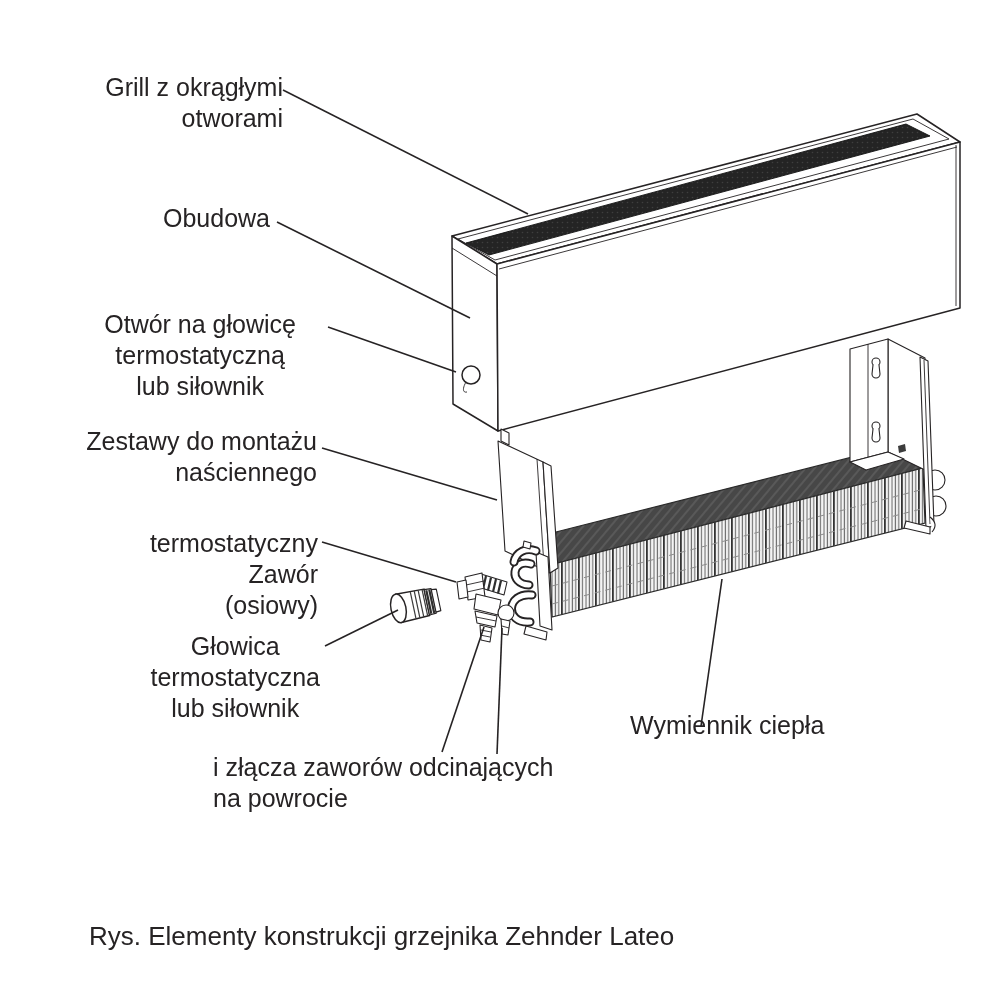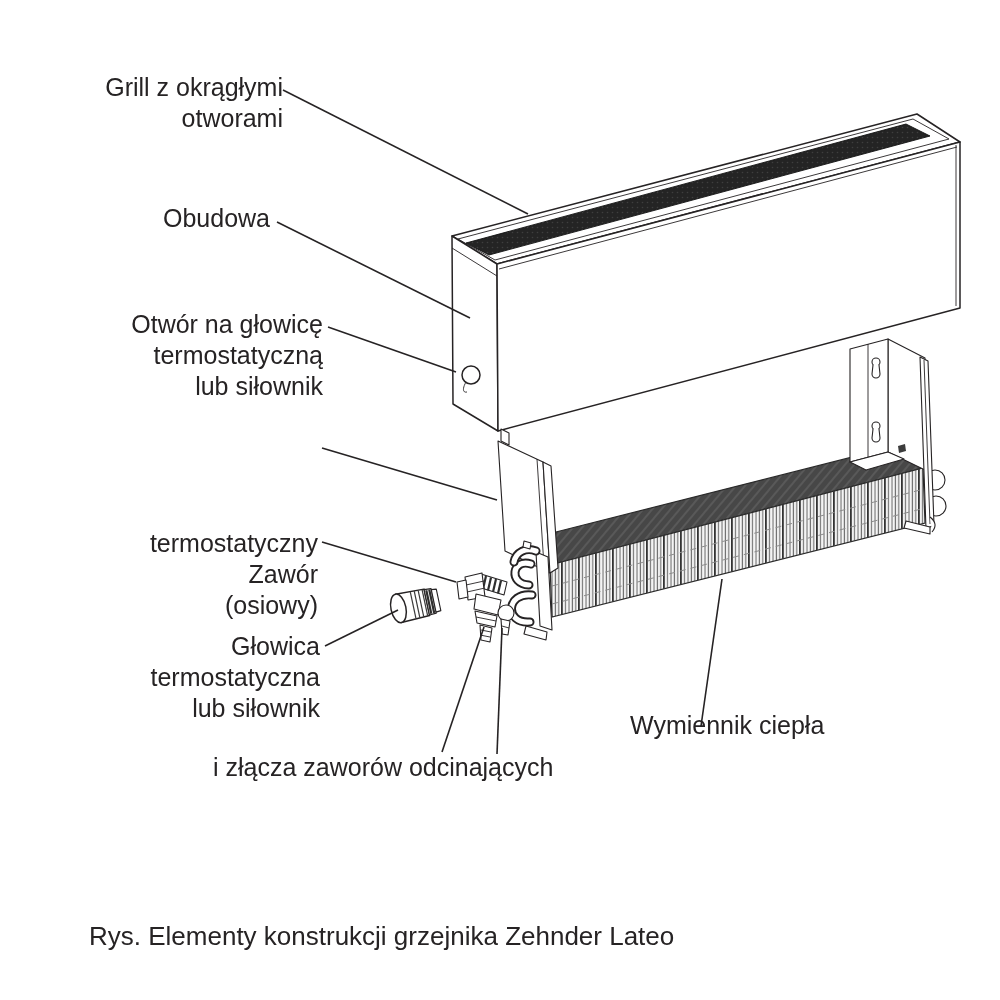--- a/index.html
+++ b/index.html
@@ -169,41 +169,46 @@
 
   <div class="label r" style="right:717px;top:72px;">
     <div>Grill z okrągłymi</div>
     <div>otworami</div>
   </div>
 
   <div class="label r" style="right:730px;top:203px;">
     <div>Obudowa</div>
   </div>
 
-  <div class="label r" style="right:677px;top:309px;">
+  <div class="label r" style="right:704px;top:309px;text-align:center;">
     <div>Otwór na głowicę</div>
     <div>termostatyczną</div>
     <div>lub siłownik</div>
   </div>
 
+  <div class="label r" style="right:683px;top:426px;">
+    <div>Zestawy do montażu</div>
+    <div>naściennego</div>
+  </div>
 
   <div class="label r" style="right:682px;top:528px;">
     <div>termostatyczny</div>
     <div>Zawór</div>
     <div>(osiowy)</div>
   </div>
 
-  <div class="label r" style="right:680px;top:631px;">
+  <div class="label r" style="right:680px;top:631px;text-align:center;">
     <div>Głowica</div>
     <div>termostatyczna</div>
     <div>lub siłownik</div>
   </div>
 
   <div class="label" style="left:213px;top:752px;">
     <div>i złącza zaworów odcinających</div>
+    <div>na powrocie</div>
   </div>
 
   <div class="label" style="left:630px;top:710px;">
     <div>Wymiennik ciepła</div>
   </div>
 
   <div class="caption" style="left:89px;top:920px;">Rys. Elementy konstrukcji grzejnika Zehnder Lateo</div>
 
 </div>
 

